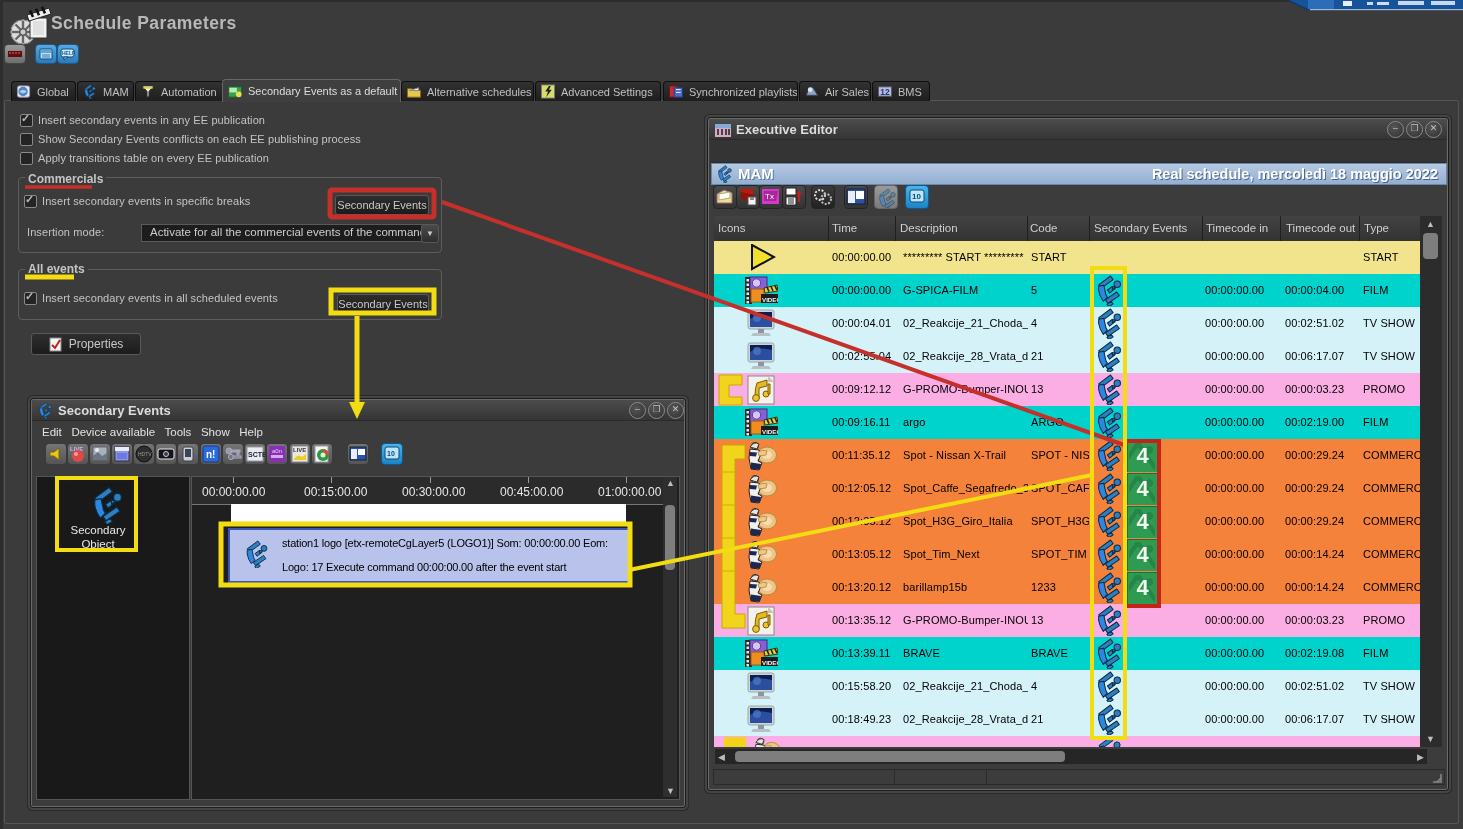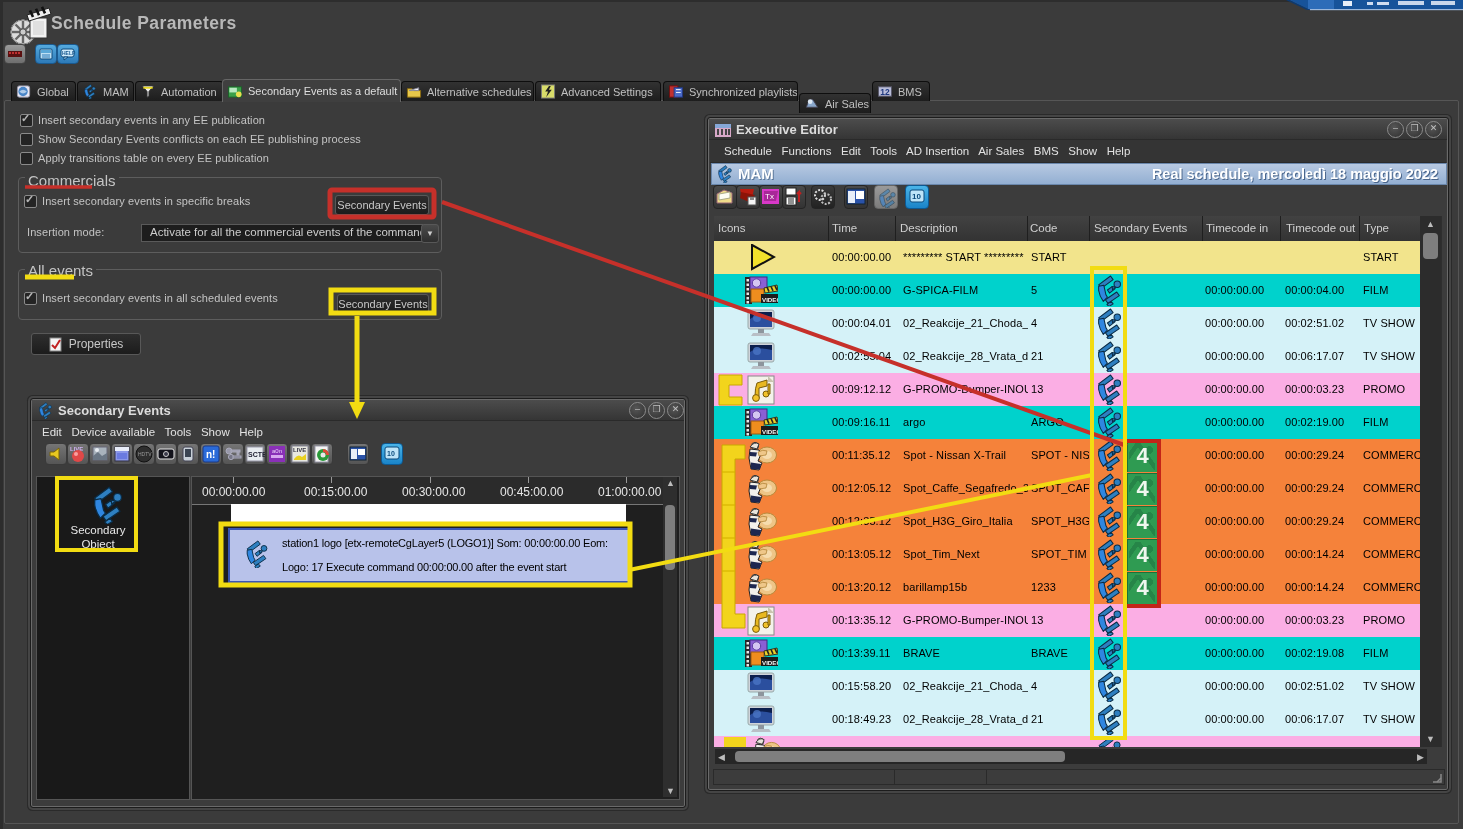--- a/index.html
+++ b/index.html
@@ -15,21 +15,21 @@
   border:1px solid #0e0e0e;border-bottom:none;border-radius:4px 4px 0 0;
   font-size:11px;color:#c0c0c0;display:flex;align-items:center;padding:0;}
 .tab .ti{margin:0 5px 0 4px;width:16px;height:15px;flex:0 0 16px;}
 .tab.sel{top:0;height:22px;background:#3f3f3f;border-color:#666;color:#dedede;z-index:3;}
 #content-border{position:absolute;left:4px;top:100px;width:1453px;height:722px;border:1px solid #565656;border-radius:2px;background:#3b3b3b;}
 
 .cb{position:absolute;width:11px;height:11px;background:#242424;border:1px solid #8a8a8a;border-radius:2px;}
 .cb.chk:after{content:"✓";position:absolute;left:0px;top:-3px;font-size:11px;color:#b5b5b5;font-weight:bold;}
 .lbl{position:absolute;font-size:11px;color:#c4c4c4;white-space:nowrap;letter-spacing:0.1px;}
 .grp{position:absolute;border:1px solid #5d5d5d;border-radius:4px;}
-.grplbl{position:absolute;font-size:15px;color:#c4c4c4;background:#3b3b3b;padding:0 3px;}
+.grplbl{position:absolute;font-size:12px;color:#c4c4c4;background:#3b3b3b;padding:0 3px;font-weight:bold;}
 .btn{position:absolute;background:linear-gradient(#2e2e2e,#1c1c1c);border:1px solid #585858;border-radius:3px;
   color:#c8c8c8;font-size:12px;display:flex;align-items:center;justify-content:center;white-space:nowrap;}
 .combo{position:absolute;background:#1d1d1d;border:1px solid #5a5a5a;color:#cdcdcd;font-size:12px;}
 
 .win{position:absolute;background:#3c3c3c;border:1px solid #6a6a6a;outline:1px solid #1c1c1c;
   box-shadow:0 0 0 3px #454545, 0 0 0 4px #2a2a2a;border-radius:2px;}
 .wtitle{position:absolute;left:0;top:0;right:0;height:20px;background:linear-gradient(#4c4c4c,#353535);
   border-bottom:1px solid #2a2a2a;}
 .wtext{position:absolute;font-weight:bold;font-size:13px;color:#dcdcdc;}
 .wbtn{position:absolute;width:15px;height:15px;border-radius:50%;background:radial-gradient(circle at 40% 35%,#565656,#303030);
@@ -224,21 +224,21 @@
         </svg>Alternative schedules</div>
     <div class="tab" style="left:531px;width:124px;"><svg class="ti" viewBox="0 0 16 16">
           <rect x="1" y="1" width="14" height="14" fill="#d8dc6a" stroke="#777"></rect>
           <path d="M9 2 L5 8 L8 8 L6 14 L12 6 L9 6 L11 2 Z" fill="#222"></path>
         </svg>Advanced Settings</div>
     <div class="tab" style="left:659px;width:133px;"><svg class="ti" viewBox="0 0 16 16">
           <rect x="1" y="2" width="9" height="12" fill="#c03030" stroke="#701010"></rect>
           <rect x="6" y="4" width="9" height="10" fill="#4a6ac8" stroke="#203880"></rect>
           <path d="M8 6 L13 6 M8 9 L13 9" stroke="#fff"></path>
         </svg>Synchronized playlists</div>
-    <div class="tab" style="left:795px;width:70px;margin-top:12px;"><svg class="ti" viewBox="0 0 16 16">
+    <div class="tab" style="left:795px;width:70px;"><svg class="ti" viewBox="0 0 16 16">
           <path d="M2 12 Q5 2 9 4 L14 12 Z" fill="#8aa8cc" stroke="#445"></path>
           <circle cx="6" cy="6" r="2.5" fill="#dde8f4"></circle>
         </svg>Air Sales</div>
     <div class="tab" style="left:868px;width:56px;"><svg class="ti" viewBox="0 0 16 16">
           <rect x="1" y="3" width="14" height="10" fill="#b8bcd8" stroke="#556"></rect>
           <text x="3" y="12" font-size="9" fill="#203a80" font-weight="bold" font-family="Liberation Sans">12</text>
         </svg>BMS</div>
   </div>
 
   <div class="cb chk" style="left:20px;top:114px;"></div>
@@ -275,21 +275,20 @@
   <div class="win" id="ee" style="left:708px;top:118px;width:738px;height:670px;">
     <div class="wtitle"></div>
     <svg class="abs" style="left:6px;top:3px" width="16" height="16" viewBox="0 0 16 16">
         <use href="#eetitleicon"></use>
       </svg>
     <div class="wtext" style="left:27px;top:3px;">Executive Editor</div>
     <div class="wbtn" style="left:678px;top:2px;">–</div>
     <div class="wbtn" style="left:697px;top:2px;">❒</div>
     <div class="wbtn" style="left:716px;top:2px;">✕</div>
     <div class="abs" style="left:1px;top:21px;width:736px;height:22px;background:#343434;border-bottom:1px solid #2a2a2a;"></div>
-    <div class="menu" style="left:15px;top:26px;">Schedule&nbsp;&nbsp; Functions&nbsp;&nbsp; Edit&nbsp;&nbsp; Tools&nbsp;&nbsp; AD Insertion&nbsp;&nbsp; Air Sales&nbsp;&nbsp; BMS&nbsp;&nbsp; Show&nbsp;&nbsp; Help</div>
 
     <div class="abs" style="left:2px;top:44px;width:734px;height:20px;background:linear-gradient(#b7c9e2,#93afd2);border:1px solid #6a87ac;">
       <svg class="abs" style="left:4px;top:1px" width="18" height="18" viewBox="0 0 26 30">
           <use href="#elogo"></use>
         </svg>
       <span style="position:absolute;left:26px;top:1px;font-weight:bold;font-size:15px;color:#fff;text-shadow:1px 1px 0 #5b7799;">MAM</span>
       <span style="position:absolute;right:8px;top:2px;font-weight:bold;font-size:14.5px;color:#fff;text-shadow:1px 1px 0 #4a668c;">Real schedule, mercoledì 18 maggio 2022</span>
     </div>
 
     <div class="ibtn" style="left:4px;top:66px;"><svg width="22" height="22">

